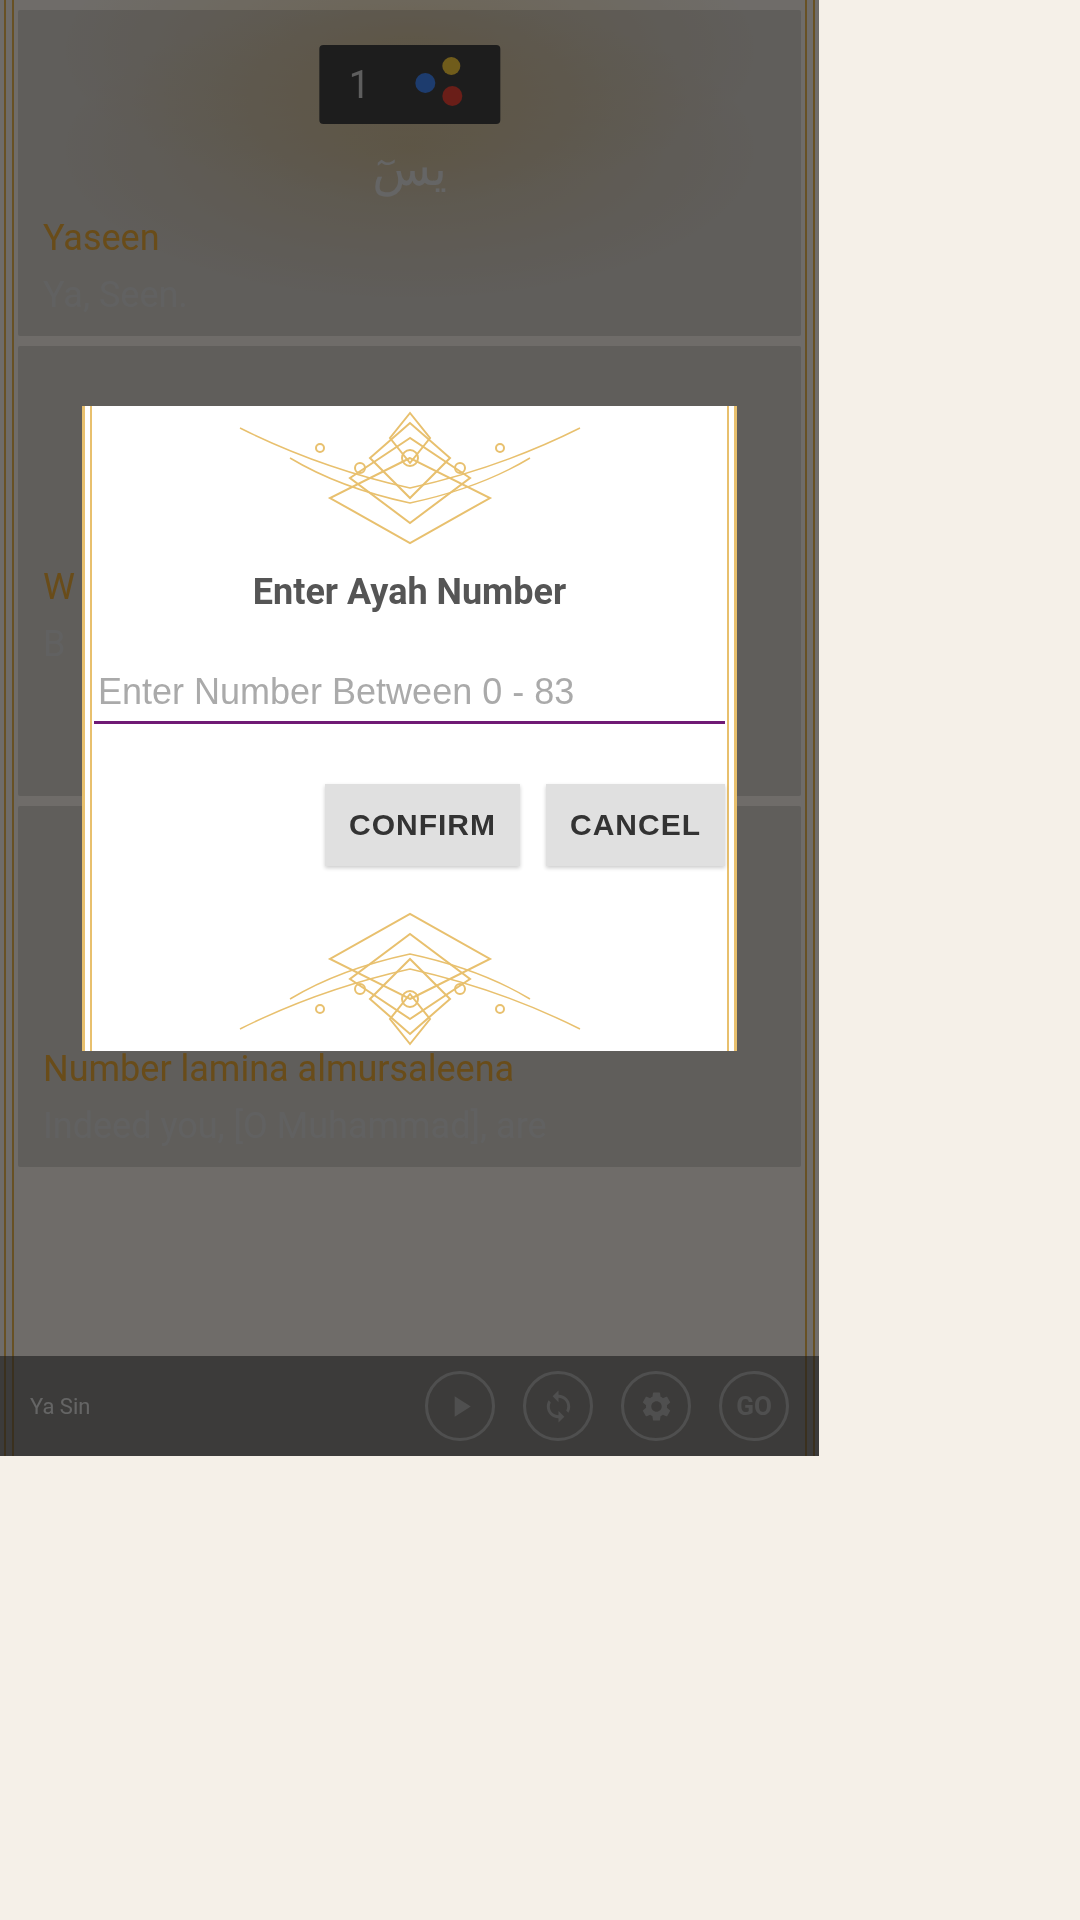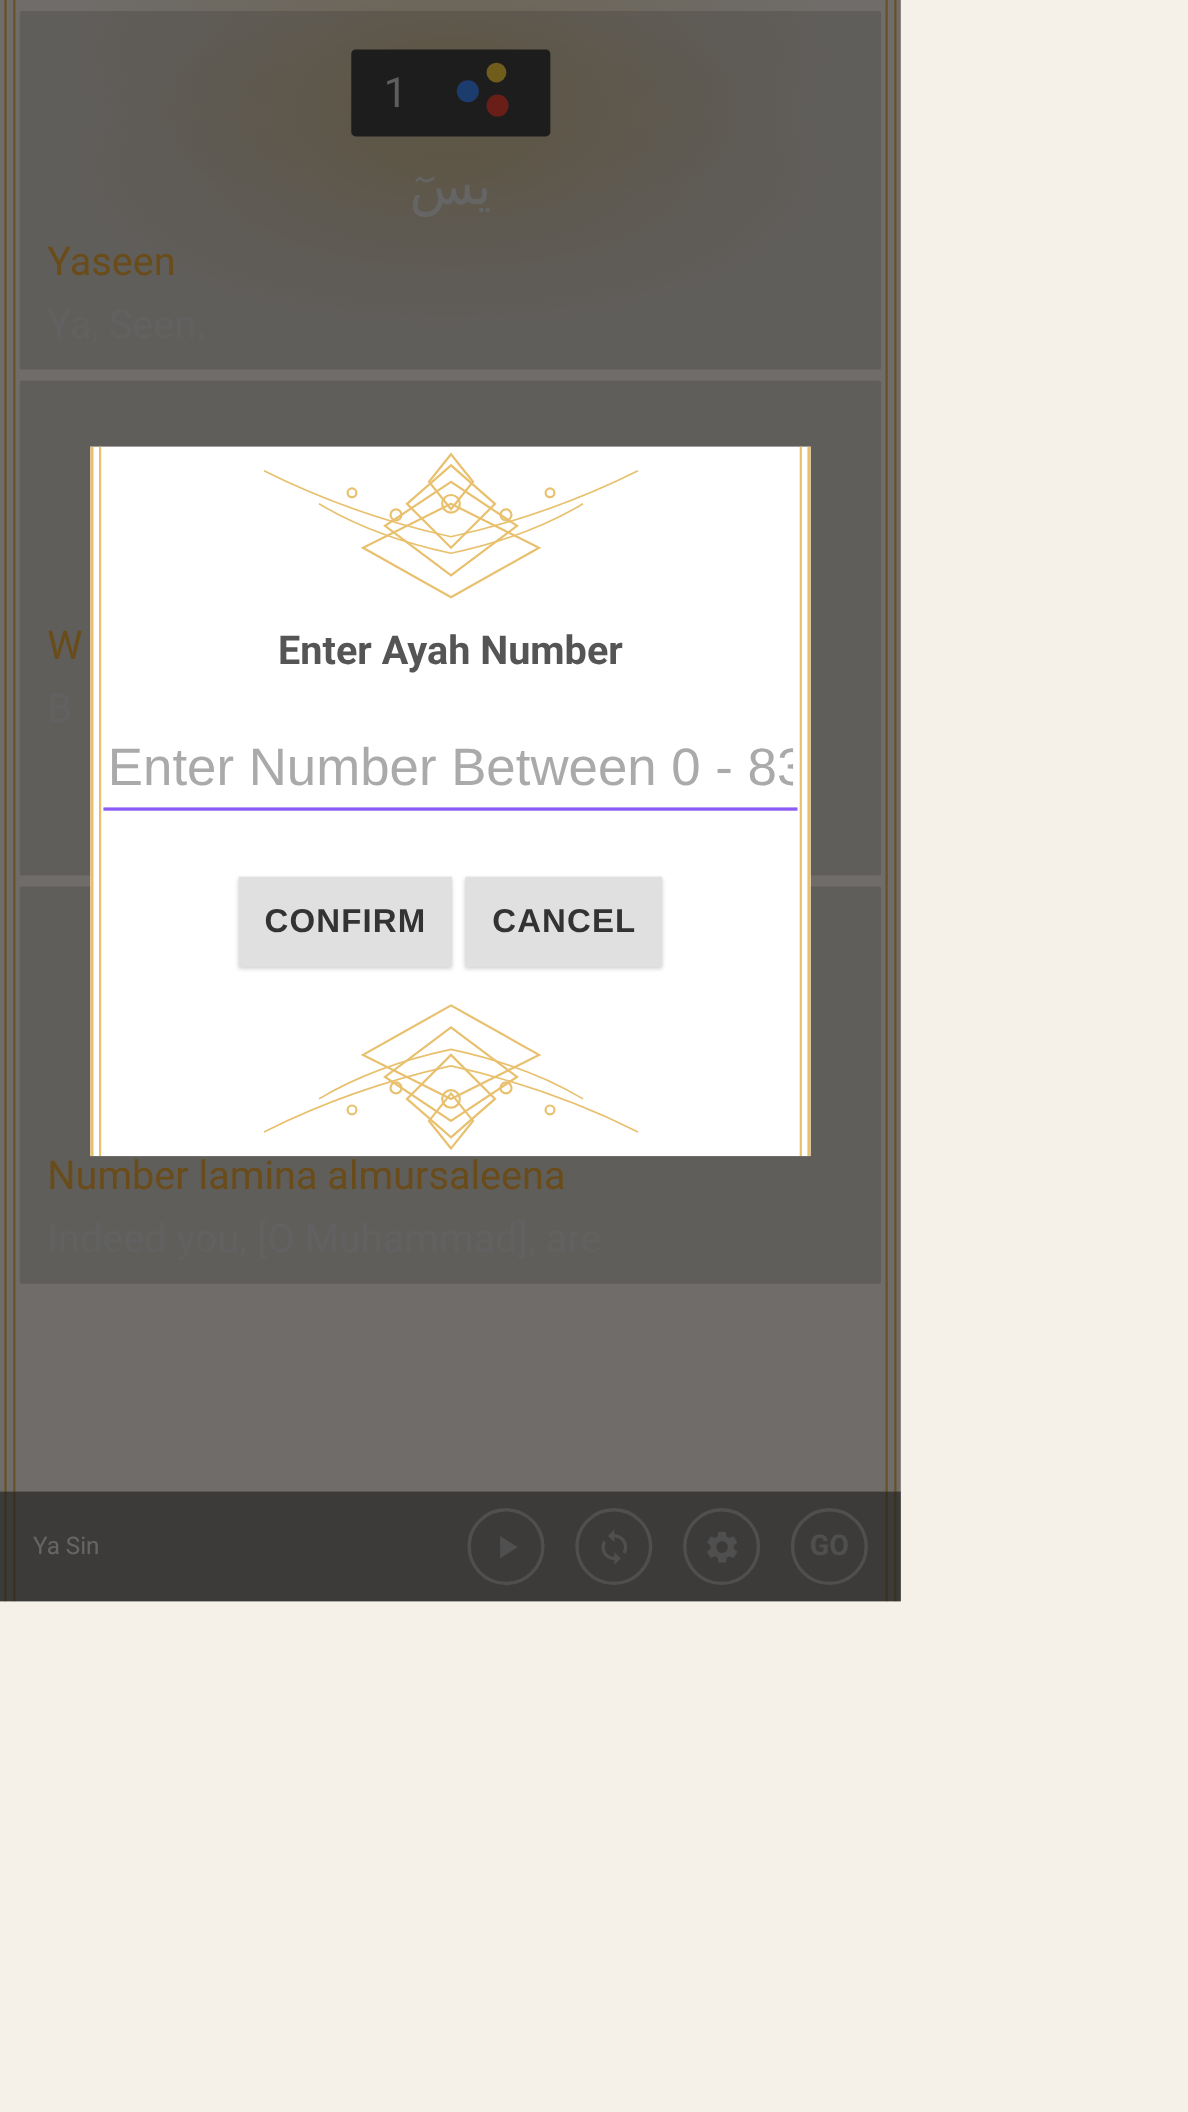--- a/index.html
+++ b/index.html
@@ -287,41 +287,41 @@
     .dialog-title {
       color: #555;
       font-size: 36px;
       font-weight: bold;
       margin-bottom: 50px;
     }
     
     .dialog-input {
       width: 100%;
       border: none;
-      border-bottom: 3px solid #8b5cf6;
-      font-size: 48px;
+      border-bottom: 3px solid #701a75;
+      font-size: 36px;
       color: #8b5cf6;
       padding: 8px 4px;
       outline: none;
       background: transparent;
     }
     
     .dialog-input::placeholder {
       color: #aaa;
     }
     
     .input-wrapper {
       position: relative;
       margin-bottom: 60px;
     }
     
     .dialog-buttons {
       display: flex;
-      justify-content: center;
-      gap: 12px;
+      justify-content: flex-end;
+      gap: 26px;
     }
     
     .dialog-btn {
       background: #e0e0e0;
       border: none;
       padding: 24px 24px;
       font-size: 30px;
       font-weight: bold;
       color: #333;
       cursor: pointer;

